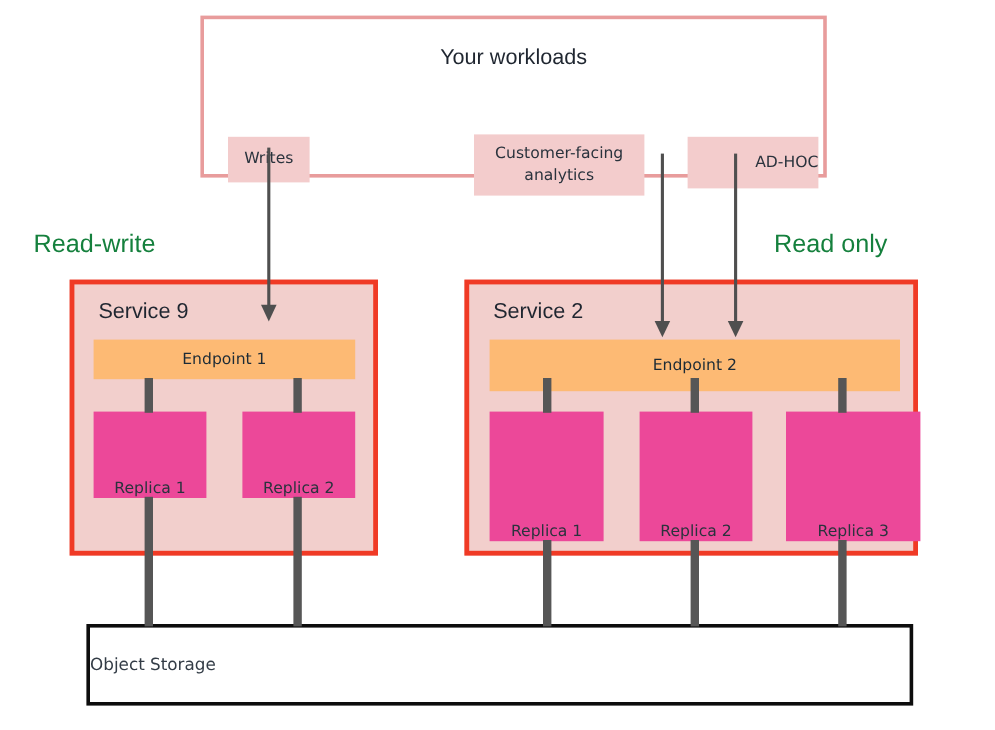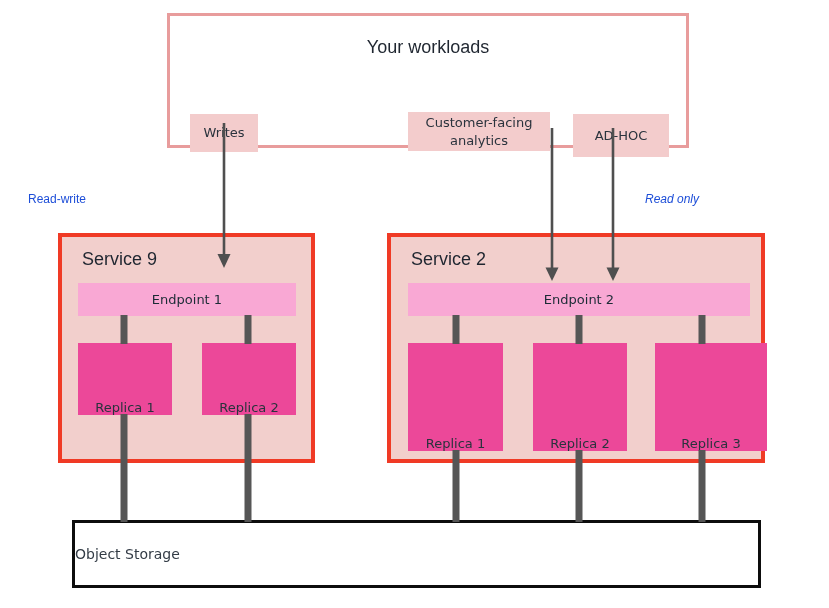--- a/index.html
+++ b/index.html
@@ -44,63 +44,63 @@
     justify-content: center;
     text-align: center;
     font-family: "DejaVu Sans", sans-serif;
     font-size: 13px;
     line-height: 18px;
     color: #2a333d;
     z-index: 2;
     margin-top: 29px;
   }
   .wl-writes    { left: 190px; top: 85px; width: 68px;  height: 38px; }
-  .wl-analytics { left: 408px; top: 83px; width: 142px; height: 39px; }
-  .wl-adhoc     { left: 573px; top: 85px; width: 96px;  height: 43px; }
+  .wl-analytics { left: 395px; top: 83px; width: 142px; height: 51px; }
+  .wl-adhoc     { left: 573px; top: 85px; width: 109px;  height: 43px; justify-content: flex-end; }
 
   
   .side-label {
     position: absolute;
-    font-size: 12px;
-    color: #1d4ed8;
+    font-size: 21px;
+    color: #15803d;
     z-index: 1;
   }
   .lbl-read-write { left: 28px;  top: 192px; }
-  .lbl-read-only  { left: 645px; top: 192px; font-style: italic; }
+  .lbl-read-only  { left: 645px; top: 192px; }
 
   
   .service-box {
     position: absolute;
     border: 4px solid #f03a25;
     background: #f2cfcc;
     z-index: 1;
   }
   .svc-1 { left: 58px;  top: 233px; width: 257px; height: 230px; }
   .svc-2 { left: 387px; top: 233px; width: 378px; height: 230px; }
   .service-title {
     position: absolute;
     left: 20px; top: 12px;
     font-size: 18px;
     color: #1f2630;
   }
 
   
   .endpoint-bar {
     position: absolute;
-    background: #f9a8d4;
+    background: #fdba74;
     display: flex;
     align-items: center;
     justify-content: center;
     font-family: "DejaVu Sans", sans-serif;
     font-size: 13px;
     color: #1c2b36;
     z-index: 2;
   }
   .ep-1 { left: 78px;  top: 283px; width: 218px; height: 33px; }
-  .ep-2 { left: 408px; top: 283px; width: 342px; height: 33px; }
+  .ep-2 { left: 408px; top: 283px; width: 342px; height: 43px; }
 
   .replica-box {
     position: absolute;
     background: #ec4899;
     display: flex;
     align-items: flex-end;
     justify-content: center;
     font-family: "DejaVu Sans", sans-serif;
     font-size: 13px;
     color: #2a333d;

